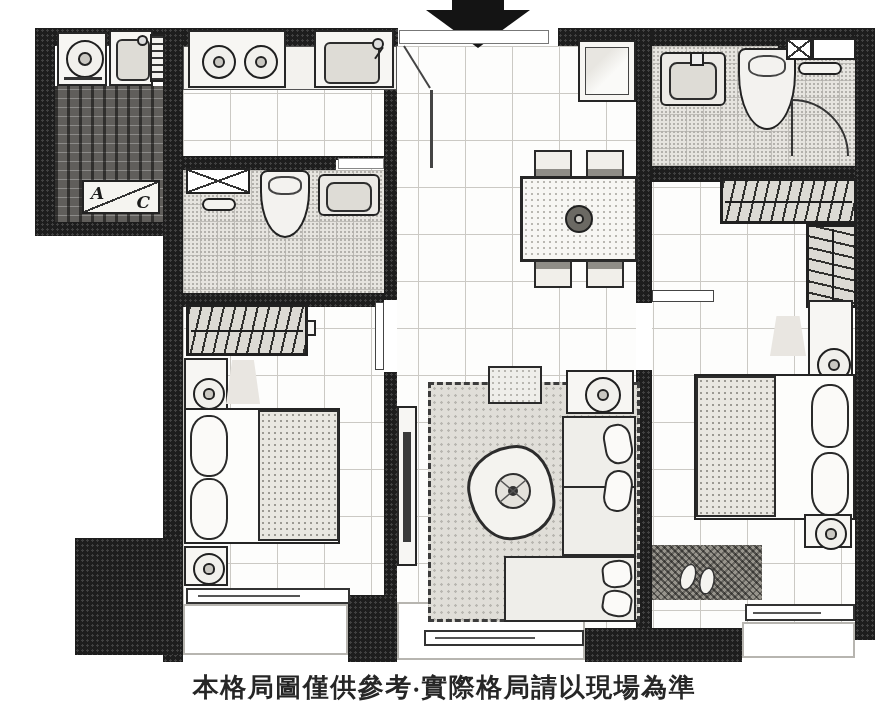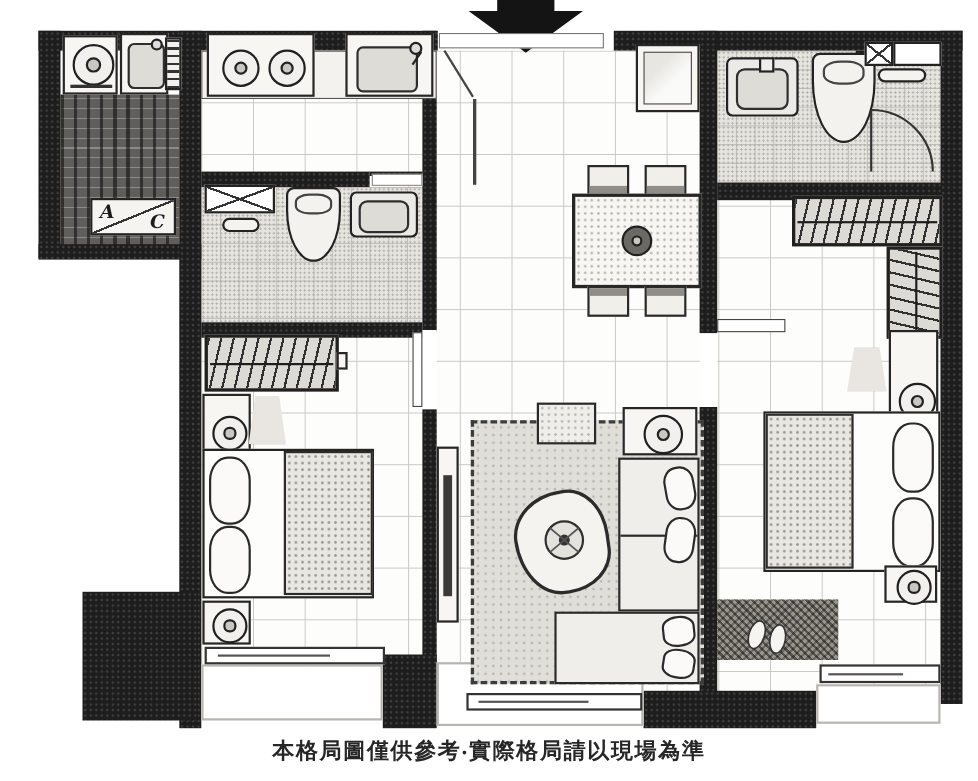--- a/index.html
+++ b/index.html
@@ -36,21 +36,21 @@
   .slider::after{content:"";position:absolute;left:6%;right:30%;top:45%;height:2px;background:#555;}
   .toilet{background:#f3f2ef;border:2.5px solid #222;border-radius:8px 8px 55% 55%/8px 8px 75% 75%;}
   .toilet::after{content:"";position:absolute;left:14%;right:14%;top:6%;height:24%;border:2px solid #444;border-radius:40%;}
   .basin{background:#eceae6;border:2.5px solid #222;border-radius:6px;}
   .chair{background:#f1efea;border:2px solid #2a2a2a;}
   .louver{background:#f2f1ee;border:2px solid #222;background-image:repeating-linear-gradient(0deg,#333 0 2px,transparent 2px 7px);}
   .traplamp{background:#e9e6e1;clip-path:polygon(18% 0,82% 0,100% 100%,0 100%);filter:drop-shadow(0 0 1px #222);}
   .lvert{position:absolute;background:#444;}
   .balc{background:#fff;border:2px solid #b7b5b0;}
   #arrow-tri{width:0;height:0;border-left:52px solid transparent;border-right:52px solid transparent;border-top:38px solid #141414;}
-  #disclaimer{left:0;top:668px;width:889px;text-align:center;font-size:20px;font-weight:700;
+  #disclaimer{left:0;top:668px;width:889px;text-align:center;font-size:26px;font-weight:700;
     letter-spacing:1.5px;color:#262626;font-family:"Liberation Sans",sans-serif;}
   .aclet{position:absolute;font-family:"DejaVu Serif",serif;font-style:italic;font-size:17px;font-weight:700;color:#1c1c1c;}
   svg.lay{position:absolute;left:0;top:0;pointer-events:none;}
 </style>
 </head>
 <body>
 
 <div id="canvas">
 
   <div class="abs floor" style="left:183px;top:46px;width:672px;height:594px;"></div>

